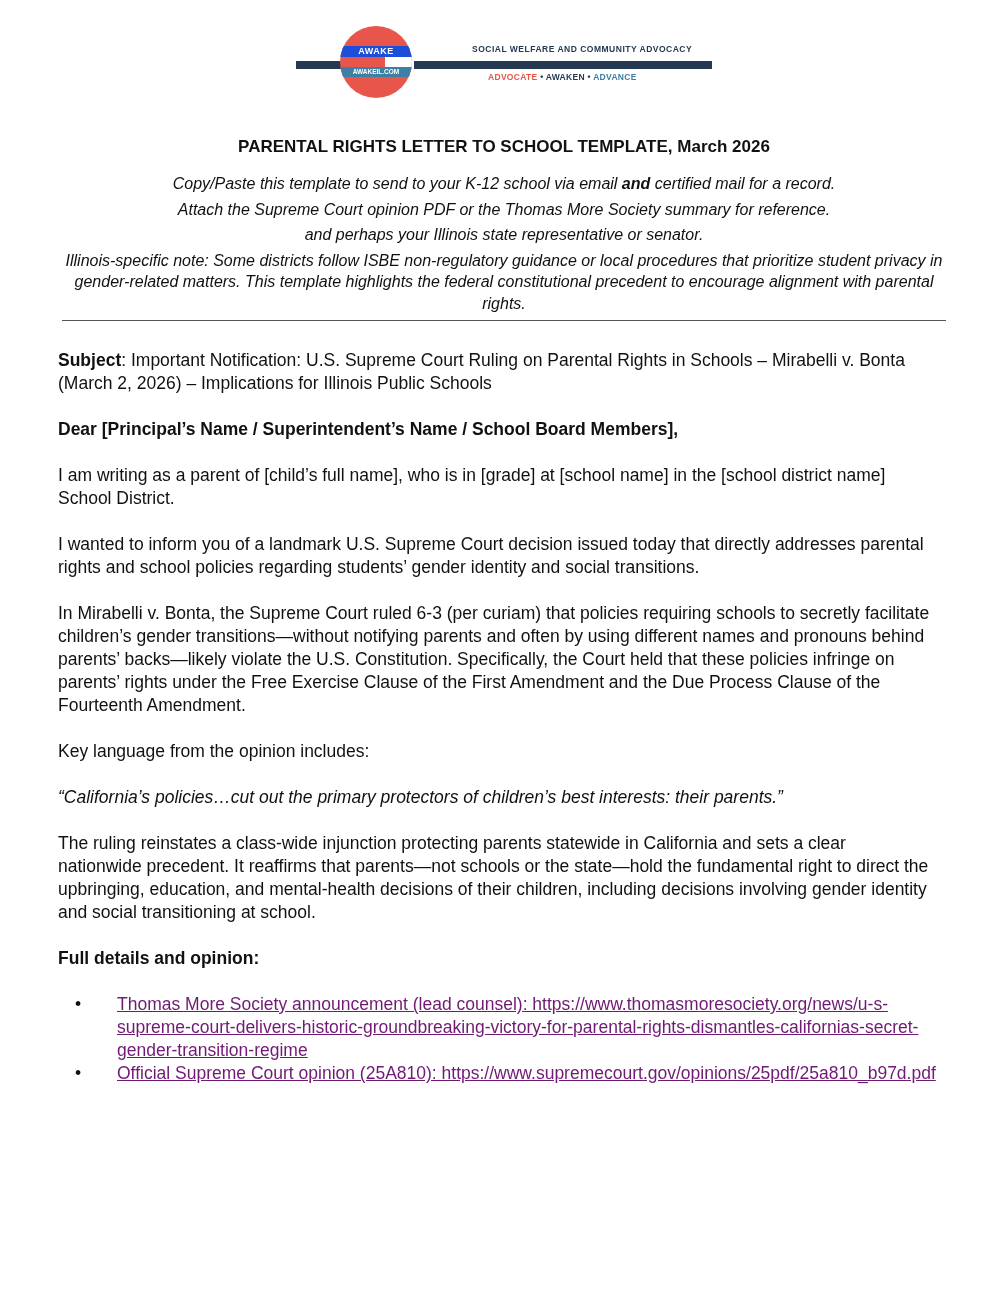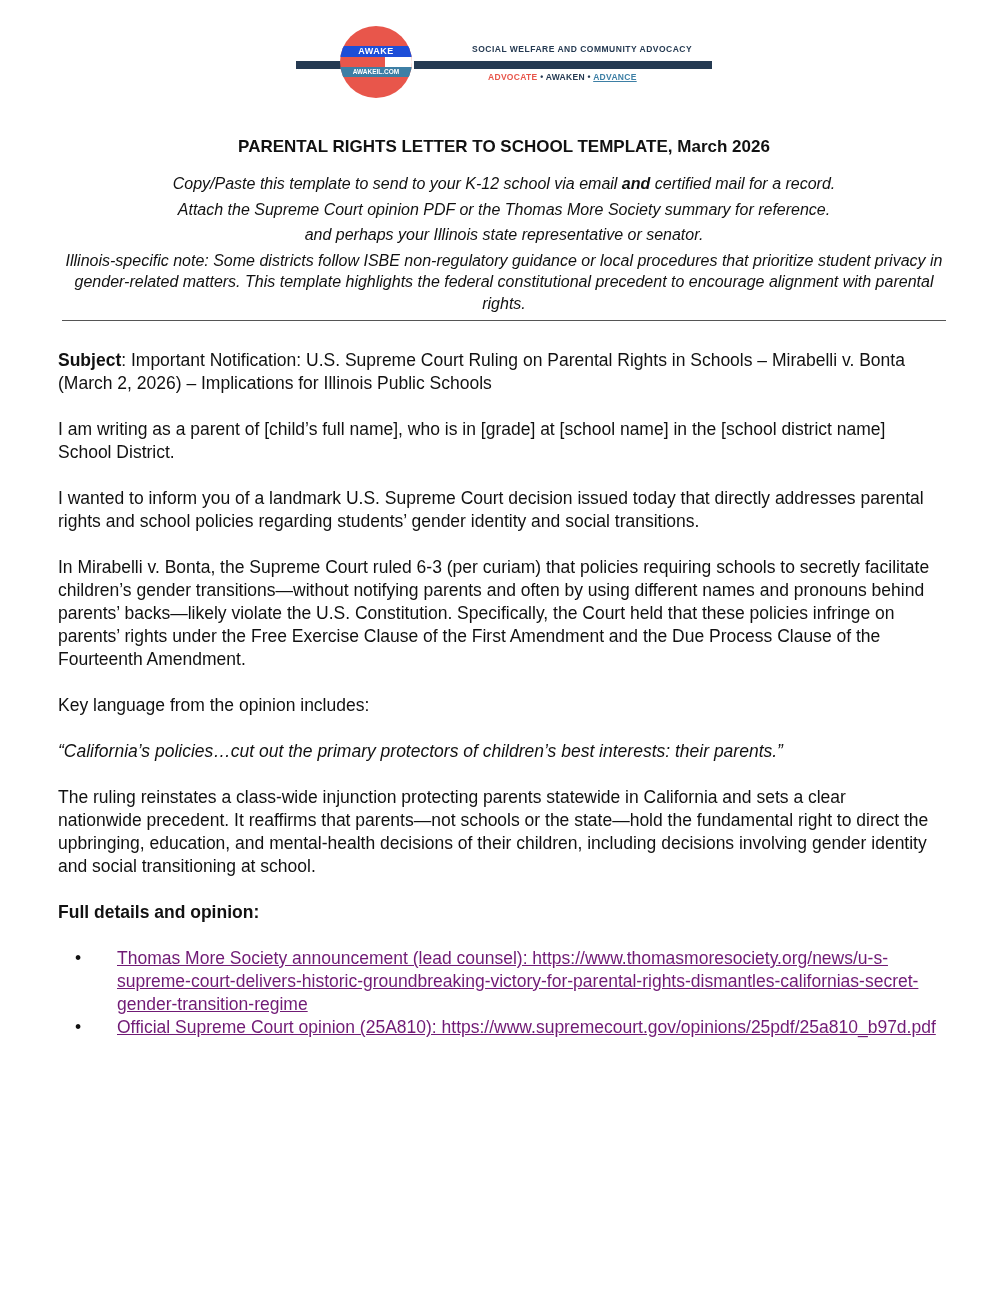--- a/index.html
+++ b/index.html
@@ -9,21 +9,21 @@
   
   .logo { position: absolute; left: 294px; top: 26px; width: 420px; height: 74px; }
   .logo .bar-left { position: absolute; left: 2px; top: 35px; width: 46px; height: 8px; background: #253a52; }
   .logo .bar-right { position: absolute; left: 120px; top: 35px; width: 298px; height: 8px; background: #253a52; }
   .logo .circle { position: absolute; left: 46px; top: 0; width: 72px; height: 72px; border-radius: 50%; background: #e8564b; overflow: hidden; }
   .logo .band1 { position: absolute; left: 0; top: 20px; width: 72px; height: 11px; background: #1d4ed8; color: #fff; font-weight: bold; font-size: 9px; text-align: center; line-height: 11px; letter-spacing: 0.5px; }
   .logo .band2 { position: absolute; left: 0; top: 31px; width: 72px; height: 10px; background: #ffffff; color: #3d7fa5; font-weight: bold; font-size: 8.5px; text-align: right; line-height: 10px; margin-left: 45px; }
   .logo .band3 { position: absolute; left: 0; top: 41px; width: 72px; height: 10px; background: #3d7fa5; color: #fff; font-weight: bold; font-size: 6.5px; text-align: center; line-height: 10px; }
   .logo .tagline-top { position: absolute; left: 158px; top: 18px; font-size: 8.5px; font-weight: bold; color: #253a52; letter-spacing: 0.5px; white-space: nowrap; margin-left: 20px; }
   .logo .tagline-bottom { position: absolute; left: 194px; top: 46px; font-size: 8.5px; font-weight: bold; letter-spacing: 0.3px; white-space: nowrap; }
-  .c-red { color: #e8564b; } .c-navy { color: #253a52; } .c-blue { color: #3d7fa5; text-decoration: underline; }
+  .c-red { color: #e8564b; } .c-navy { color: #253a52; } .c-blue { color: #3d7fa5; }
 
   
   .header { position: absolute; left: 60px; top: 120px; width: 888px; text-align: center; }
   .title { font-weight: bold; font-size: 17px; line-height: 21px; margin: 16px; }
   .instr { font-style: italic; font-size: 16px; line-height: 21.5px; margin: 4px; }
   .instr b { font-style: italic; }
 
   .rule { position: absolute; left: 62px; top: 320px; width: 884px; height: 0; border-top: 1px solid #555; }
 
   
@@ -58,20 +58,21 @@
   <p class="instr"><span>Copy/Paste this template to send to your K-12 school via email </span><b>and</b><span> certified mail for a record.</span></p>
   <p class="instr">Attach the Supreme Court opinion PDF or the Thomas More Society summary for reference.</p>
   <p class="instr">and perhaps your Illinois state representative or senator.</p>
   <p class="instr">Illinois-specific note: Some districts follow ISBE non-regulatory guidance or local procedures that prioritize student privacy in gender-related matters. This template highlights the federal constitutional precedent to encourage alignment with parental rights.</p>
 </div>
 
 <div class="rule"></div>
 
 <div class="letter">
   <p><span class="bold">Subject</span><span>: Important Notification: U.S. Supreme Court Ruling on Parental Rights in Schools – Mirabelli v. Bonta (March 2, 2026) – Implications for Illinois Public Schools</span></p>
+  <p class="bold">Dear [Principal’s Name / Superintendent’s Name / School Board Members],</p>
   <p>I am writing as a parent of [child’s full name], who is in [grade] at [school name] in the [school district name] School District.</p>
   <p>I wanted to inform you of a landmark U.S. Supreme Court decision issued today that directly addresses parental rights and school policies regarding students’ gender identity and social transitions.</p>
   <p>In Mirabelli v. Bonta, the Supreme Court ruled 6-3 (per curiam) that policies requiring schools to secretly facilitate children’s gender transitions—without notifying parents and often by using different names and pronouns behind parents’ backs—likely violate the U.S. Constitution. Specifically, the Court held that these policies infringe on parents’ rights under the Free Exercise Clause of the First Amendment and the Due Process Clause of the Fourteenth Amendment.</p>
   <p>Key language from the opinion includes:</p>
   <p class="quote">“California’s policies…cut out the primary protectors of children’s best interests: their parents.”</p>
   <p>The ruling reinstates a class-wide injunction protecting parents statewide in California and sets a clear nationwide precedent. It reaffirms that parents—not schools or the state—hold the fundamental right to direct the upbringing, education, and mental-health decisions of their children, including decisions involving gender identity and social transitioning at school.</p>
   <p class="bold">Full details and opinion:</p>
   <ul class="links">
     <li>
       <span class="bullet">•</span>

